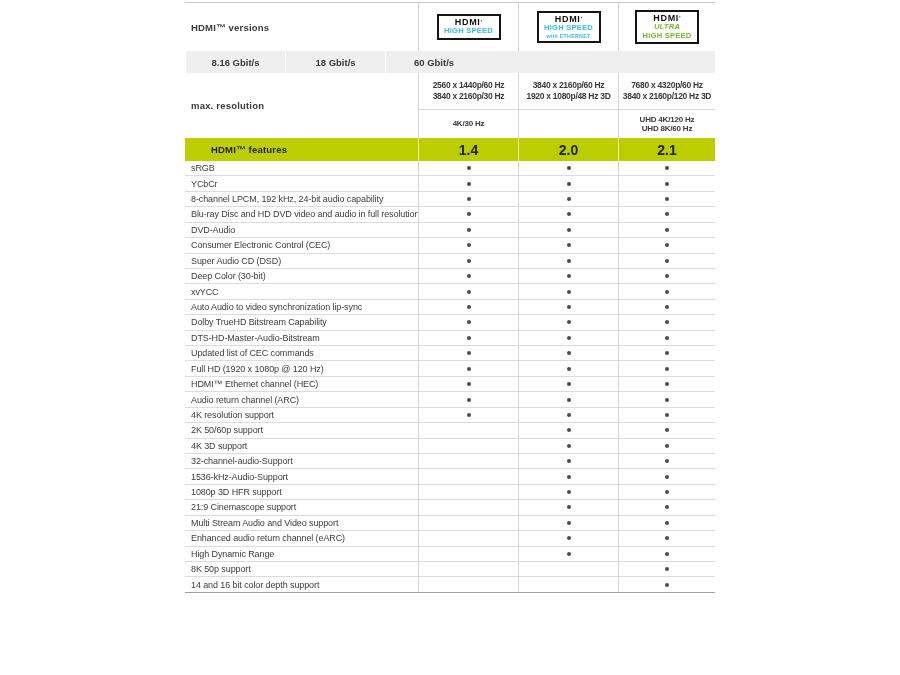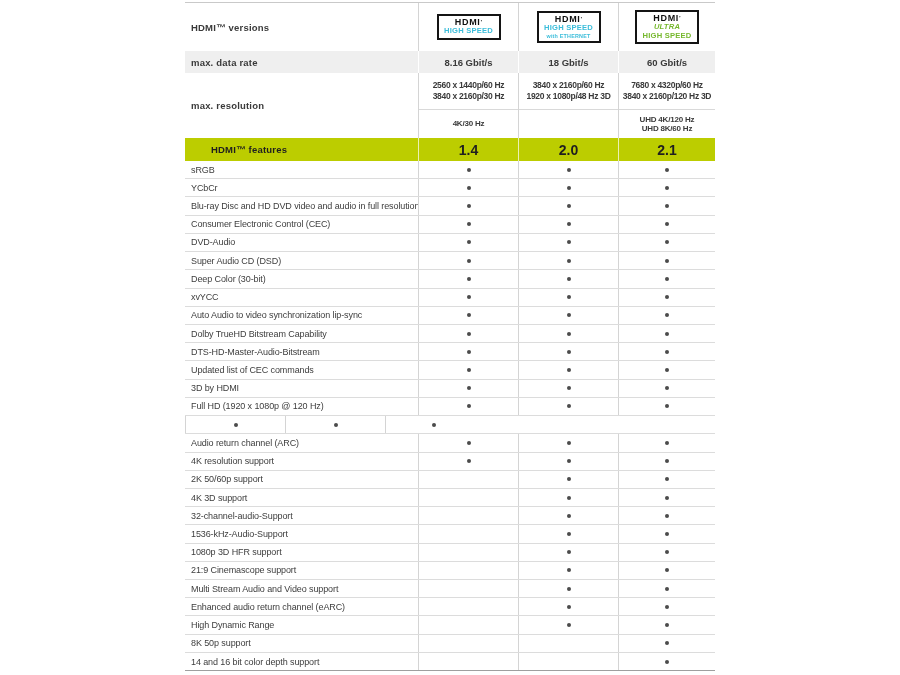--- a/index.html
+++ b/index.html
@@ -46,21 +46,21 @@
     letter-spacing: -.3px; white-space: nowrap; }
   .res-line-sm { font-size: 8px; line-height: 9.5px; letter-spacing: -.2px; }
 
   
   .row-green { height: 23px; background: #bccd00; }
   .row-green .dcell { border-left: 1px solid rgba(255,255,255,.7); }
   .green-label { color: #1f1f1f; padding-left: 20px; }
   .ver-num { font-size: 14px; font-weight: bold; color: #1f1f1f; }
 
   
-  .features { height: 510px; display: flex; flex-direction: column; }
+  .features { height: 432px; display: flex; flex-direction: column; }
   .f-row { flex: 1 1 0; display: flex; border-bottom: 1px solid #dcdcdc; }
   .f-row:last-child { border-bottom: 1px solid #9f9f9f; }
   .f-label { width: 233px; padding-left: 6px; display: flex; align-items: center;
     font-size: 9px; color: #3d3d3d; letter-spacing: -.1px; white-space: nowrap; overflow: hidden; }
   .f-cell { width: 100px; border-left: 1px solid #d4d4d4; display: flex;
     align-items: center; justify-content: center; }
   .f-cell.c3 { width: 97px; }
   .dot { width: 4px; height: 4px; border-radius: 50%; background: #4b4b4b; }
 </style>
 </head>
@@ -89,23 +89,20 @@
       <div class="dcell c3">
         <div class="logo">
           <span class="logo-brand"><span>HDMI</span><span class="logo-mark">’</span></span>
           <span class="logo-line" style="color: rgb(118, 184, 45); font-style: italic;">ULTRA</span>
           <span class="logo-line" style="color: rgb(118, 184, 45);">HIGH SPEED</span>
         </div>
       </div>
     </div>
 
     <div class="row row-datarate">
-      <div class="lab">
-        <span class="section-label">max. data rate</span>
-      </div>
       <div class="dcell">
         <span class="val">8.16 Gbit/s</span>
       </div>
       <div class="dcell">
         <span class="val">18 Gbit/s</span>
       </div>
       <div class="dcell c3">
         <span class="val">60 Gbit/s</span>
       </div>
     </div>
@@ -175,56 +172,68 @@
             <span class="dot" style="background: rgb(75, 75, 75);"></span>
           </div>
           <div class="f-cell">
             <span class="dot" style="background: rgb(75, 75, 75);"></span>
           </div>
           <div class="f-cell c3">
             <span class="dot" style="background: rgb(75, 75, 75);"></span>
           </div>
         </div>
         <div class="f-row">
+          <div class="f-label">8-channel LPCM, 192 kHz, 24-bit audio capability</div>
+          <div class="f-cell">
+            <span class="dot" style="background: rgb(75, 75, 75);"></span>
+          </div>
+          <div class="f-cell">
+            <span class="dot" style="background: rgb(75, 75, 75);"></span>
+          </div>
+          <div class="f-cell c3">
+            <span class="dot" style="background: rgb(75, 75, 75);"></span>
+          </div>
+        </div>
+        <div class="f-row">
           <div class="f-label">Blu-ray Disc and HD DVD video and audio in full resolution</div>
           <div class="f-cell">
             <span class="dot" style="background: rgb(75, 75, 75);"></span>
           </div>
           <div class="f-cell">
             <span class="dot" style="background: rgb(75, 75, 75);"></span>
           </div>
           <div class="f-cell c3">
             <span class="dot" style="background: rgb(75, 75, 75);"></span>
           </div>
         </div>
         <div class="f-row">
+          <div class="f-label">DVD-Audio</div>
+          <div class="f-cell">
+            <span class="dot" style="background: rgb(75, 75, 75);"></span>
+          </div>
+          <div class="f-cell">
+            <span class="dot" style="background: rgb(75, 75, 75);"></span>
+          </div>
+          <div class="f-cell c3">
+            <span class="dot" style="background: rgb(75, 75, 75);"></span>
+          </div>
+        </div>
+        <div class="f-row">
           <div class="f-label">Consumer Electronic Control (CEC)</div>
           <div class="f-cell">
             <span class="dot" style="background: rgb(75, 75, 75);"></span>
           </div>
           <div class="f-cell">
             <span class="dot" style="background: rgb(75, 75, 75);"></span>
           </div>
           <div class="f-cell c3">
             <span class="dot" style="background: rgb(75, 75, 75);"></span>
           </div>
         </div>
         <div class="f-row">
-          <div class="f-label">DVD-Audio</div>
-          <div class="f-cell">
-            <span class="dot" style="background: rgb(75, 75, 75);"></span>
-          </div>
-          <div class="f-cell">
-            <span class="dot" style="background: rgb(75, 75, 75);"></span>
-          </div>
-          <div class="f-cell c3">
-            <span class="dot" style="background: rgb(75, 75, 75);"></span>
-          </div>
-        </div>
-        <div class="f-row">
           <div class="f-label">Super Audio CD (DSD)</div>
           <div class="f-cell">
             <span class="dot" style="background: rgb(75, 75, 75);"></span>
           </div>
           <div class="f-cell">
             <span class="dot" style="background: rgb(75, 75, 75);"></span>
           </div>
           <div class="f-cell c3">
             <span class="dot" style="background: rgb(75, 75, 75);"></span>
           </div>
@@ -295,44 +304,33 @@
             <span class="dot" style="background: rgb(75, 75, 75);"></span>
           </div>
           <div class="f-cell">
             <span class="dot" style="background: rgb(75, 75, 75);"></span>
           </div>
           <div class="f-cell c3">
             <span class="dot" style="background: rgb(75, 75, 75);"></span>
           </div>
         </div>
         <div class="f-row">
-          <div class="f-label">3D by HDMI</div>
-          <div class="f-cell">
-            <span class="dot" style="background: rgb(75, 75, 75);"></span>
-          </div>
-          <div class="f-cell">
-            <span class="dot" style="background: rgb(75, 75, 75);"></span>
-          </div>
-          <div class="f-cell c3">
-            <span class="dot" style="background: rgb(75, 75, 75);"></span>
-          </div>
-        </div>
-        <div class="f-row">
           <div class="f-label">Full HD (1920 x 1080p @ 120 Hz)</div>
           <div class="f-cell">
             <span class="dot" style="background: rgb(75, 75, 75);"></span>
           </div>
           <div class="f-cell">
             <span class="dot" style="background: rgb(75, 75, 75);"></span>
           </div>
           <div class="f-cell c3">
             <span class="dot" style="background: rgb(75, 75, 75);"></span>
           </div>
         </div>
         <div class="f-row">
+          <div class="f-label">HDMI™ Ethernet channel (HEC)</div>
           <div class="f-cell">
             <span class="dot" style="background: rgb(75, 75, 75);"></span>
           </div>
           <div class="f-cell">
             <span class="dot" style="background: rgb(75, 75, 75);"></span>
           </div>
           <div class="f-cell c3">
             <span class="dot" style="background: rgb(75, 75, 75);"></span>
           </div>
         </div>

